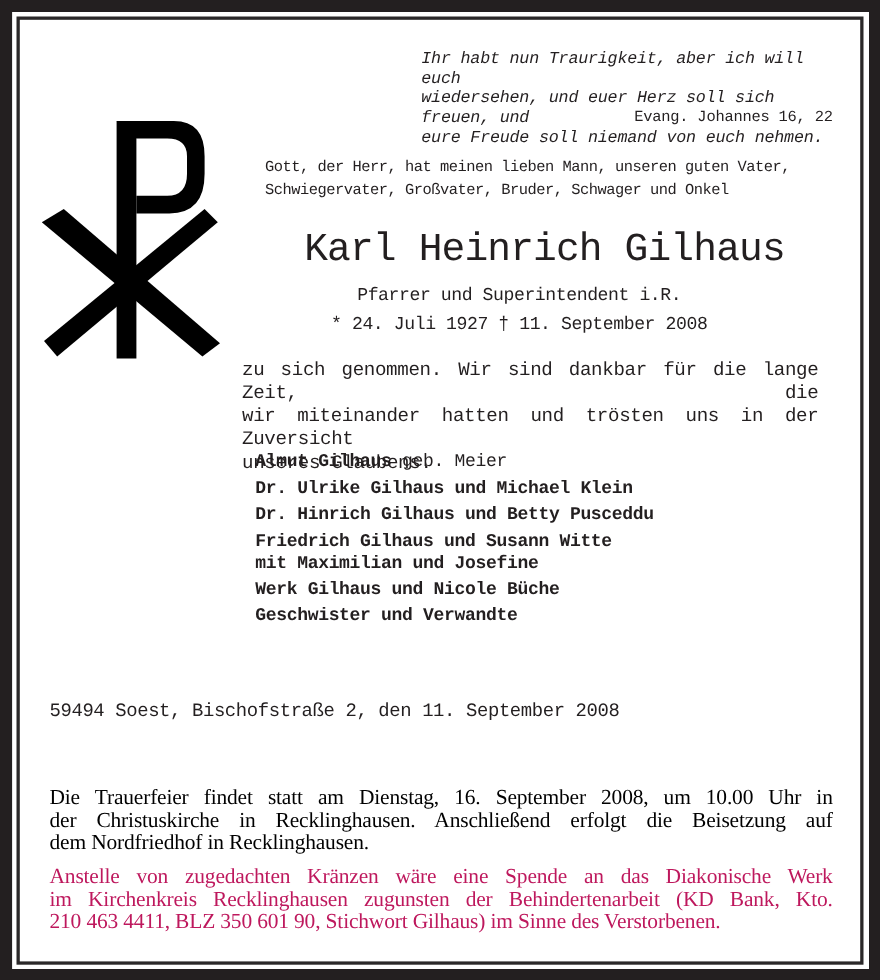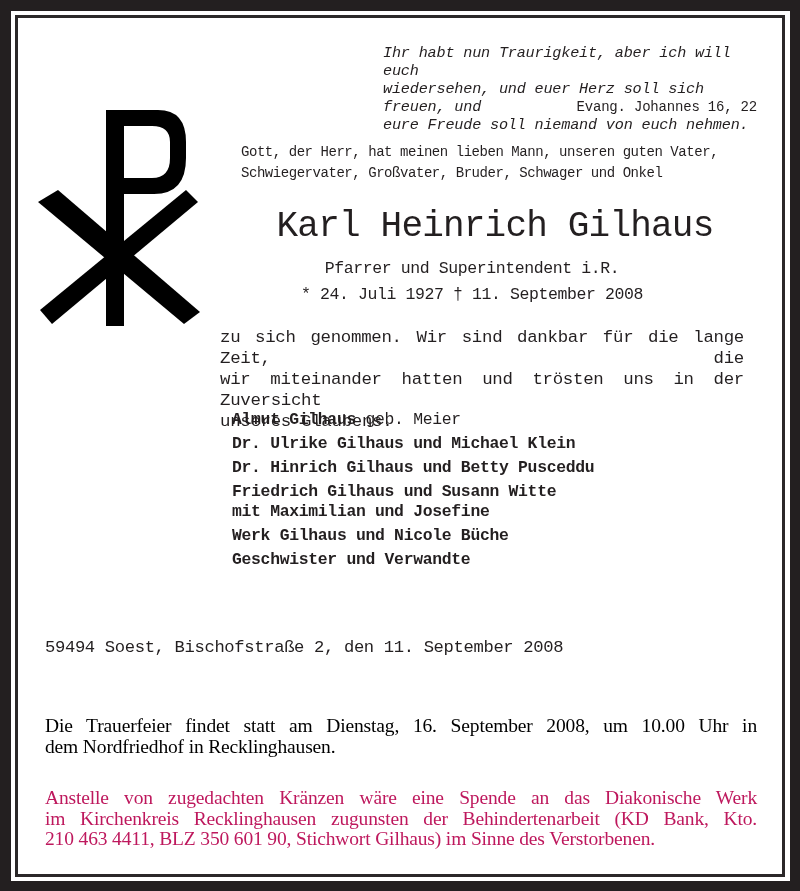--- a/index.html
+++ b/index.html
@@ -124,20 +124,21 @@
   </div>
   <div class="mourner">
     <span>Geschwister und Verwandte</span>
   </div>
 </div>
 
 <div class="place-date serif">59494 Soest, Bischofstraße 2, den 11. September 2008</div>
 
 <div class="service">
   <span class="line" style="text-align-last: justify;">Die Trauerfeier findet statt am Dienstag, 16. September 2008, um 10.00 Uhr in</span>
+  <span class="line" style="text-align-last: justify;">der Christuskirche in Recklinghausen. Anschließend erfolgt die Beisetzung auf</span>
   <span class="line">dem Nordfriedhof in Recklinghausen.</span>
 </div>
 
 <div class="donation">
   <span class="line" style="text-align-last: justify;">Anstelle von zugedachten Kränzen wäre eine Spende an das Diakonische Werk</span>
   <span class="line" style="text-align-last: justify;">im Kirchenkreis Recklinghausen zugunsten der Behindertenarbeit (KD Bank, Kto.</span>
   <span class="line">210 463 4411, BLZ 350  601 90, Stichwort Gilhaus) im Sinne des Verstorbenen.</span>
 </div>
 
 </body></html>

